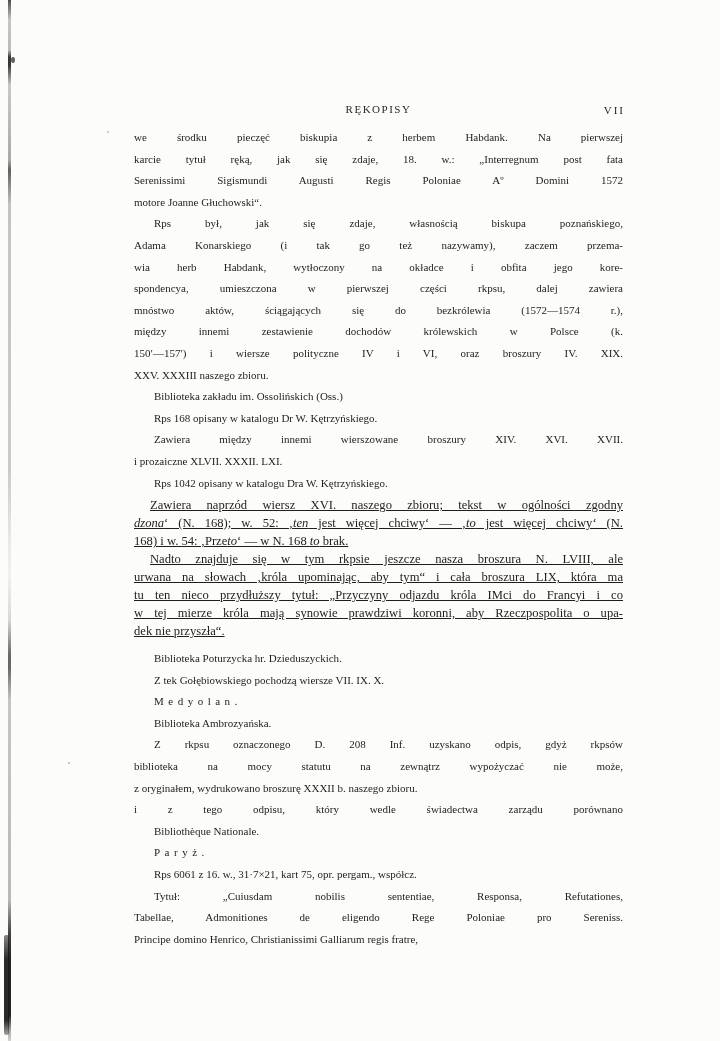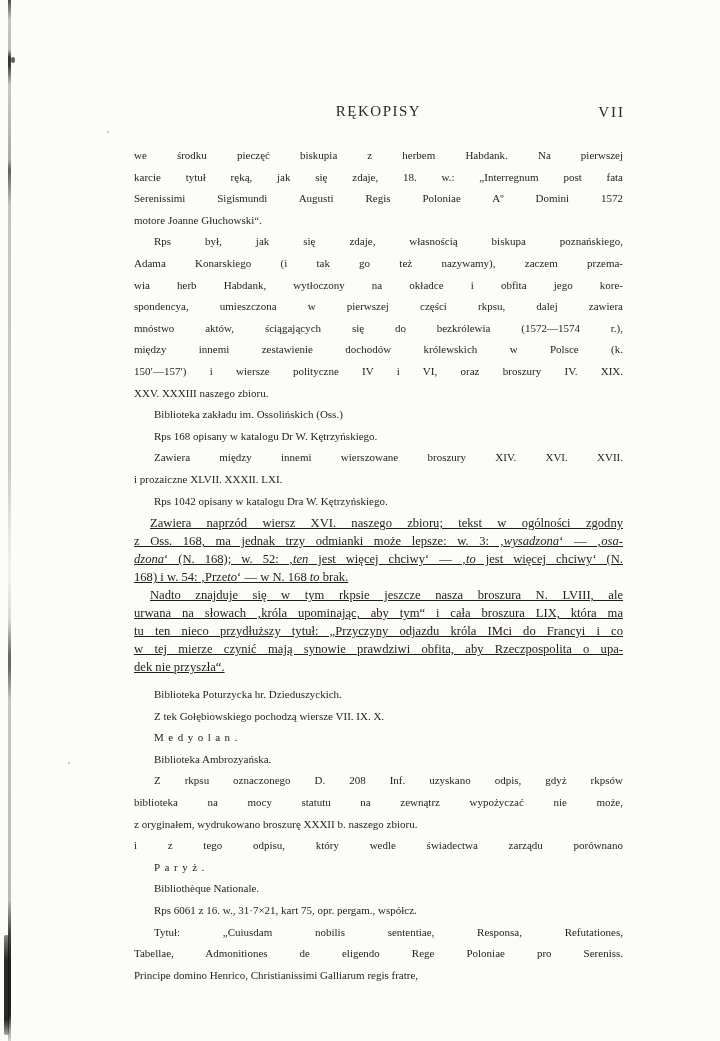--- a/index.html
+++ b/index.html
@@ -30,22 +30,22 @@
     background:linear-gradient(to bottom, rgba(40,37,34,.55), rgba(25,23,21,.92) 25%, rgba(25,23,21,.92) 85%, rgba(80,77,74,.5));
     border-radius:2px;
   }
   .speck { position:absolute; background:#4a4742; border-radius:50%; }
   .speck-a { left:11px; top:57px; width:4px; height:6px; opacity:.85; }
   .speck-b { left:107px; top:131px; width:2px; height:2px; opacity:.35; }
   .speck-c { left:68px; top:762px; width:2px; height:2px; opacity:.4; }
 
   .text-block { position:absolute; left:134px; top:103px; width:489px; }
 
-  .header { position:relative; height:14px; margin-bottom:28px;
-    font-size:15px; color:#2b2825; }
+  .header { position:relative; height:14px; margin-bottom:10px;
+    font-size:11px; color:#2b2825; }
   .running-title { position:absolute; left:50%; transform:translateX(-50%);
     top:0; letter-spacing:1.5px; }
   .page-number { position:absolute; right:-2px; top:1px; letter-spacing:2px; }
 
   .para { margin:0; }
   .line { text-align:justify; }
   .line.just { text-align-last:justify; }
   .para.body .line { font-size:11px; line-height:21.6px; }
   .para.small .line { font-size:12.6px; line-height:18px;text-decoration:underline; }
   .para.body .indent { text-indent:20px; }
@@ -94,54 +94,53 @@
         </div>
         <div class="para body">
           <div class="line indent just">Zawiera między innemi wierszowane broszury XIV. XVI. XVII.</div>
           <div class="line">i prozaiczne XLVII. XXXII. LXI.</div>
         </div>
         <div class="para body">
           <div class="line indent">Rps 1042 opisany w katalogu Dra W. Kętrzyńskiego.</div>
         </div>
         <div class="para small">
           <div class="line indent just">Zawiera naprzód wiersz XVI. naszego zbioru; tekst w ogólności zgodny</div>
-          <div class="line just">z Oss. 168, ma jednak trzy odmianki może lepsze: w. 3: ‚<i>wysadzona</i>‘ — ‚<i>osa-</i></div>
           <div class="line just"><i>dzona</i>‘ (N. 168); w. 52: ‚<i>ten</i> jest więcej chciwy‘ — ‚<i>to</i> jest więcej chciwy‘ (N.</div>
           <div class="line">168) i w. 54: ‚Prze<i>to</i>‘ — w N. 168 <i>to</i> brak.</div>
         </div>
         <div class="para small">
           <div class="line indent just">Nadto znajduje się w tym rkpsie jeszcze nasza broszura N. LVIII, ale</div>
           <div class="line just">urwana na słowach ‚króla upominając, aby tym“ i cała broszura LIX, która ma</div>
           <div class="line just">tu ten nieco przydłuższy tytuł: „Przyczyny odjazdu króla IMci do Francyi i co</div>
-          <div class="line just">w tej mierze czynić mają synowie prawdziwi obfita, aby Rzeczpospolita o upa-</div>
+          <div class="line just">w tej mierze króla mają synowie prawdziwi koronni, aby Rzeczpospolita o upa-</div>
           <div class="line">dek nie przyszła“.</div>
         </div>
         <div class="para body">
           <div class="line indent">Biblioteka Poturzycka hr. Dzieduszyckich.</div>
         </div>
         <div class="para body">
           <div class="line indent">Z tek Gołębiowskiego pochodzą wiersze VII. IX. X.</div>
         </div>
         <div class="para body spaced">
           <div class="line indent">Medyolan.</div>
         </div>
         <div class="para body">
           <div class="line indent">Biblioteka Ambrozyańska.</div>
         </div>
         <div class="para body">
           <div class="line indent just">Z rkpsu oznaczonego D. 208 Inf. uzyskano odpis, gdyż rkpsów</div>
           <div class="line just">biblioteka na mocy statutu na zewnątrz wypożyczać nie może,</div>
           <div class="line">z oryginałem, wydrukowano broszurę XXXII b. naszego zbioru.</div>
           <div class="line just">i z tego odpisu, który wedle świadectwa zarządu porównano</div>
         </div>
+        <div class="para body">
+          <div class="line indent">Bibliothèque Nationale.</div>
+        </div>
         <div class="para body spaced">
           <div class="line indent">Paryż.</div>
-        </div>
-        <div class="para body">
-          <div class="line indent">Bibliothèque Nationale.</div>
         </div>
         <div class="para body">
           <div class="line indent">Rps 6061 z 16. w., 31·7×21, kart 75, opr. pergam., współcz.</div>
         </div>
         <div class="para body">
           <div class="line indent just">Tytuł: „Cuiusdam nobilis sententiae, Responsa, Refutationes,</div>
           <div class="line just">Tabellae, Admonitiones de eligendo Rege Poloniae pro Sereniss.</div>
           <div class="line">Principe domino Henrico, Christianissimi Galliarum regis fratre,</div>
         </div>
       </div>

